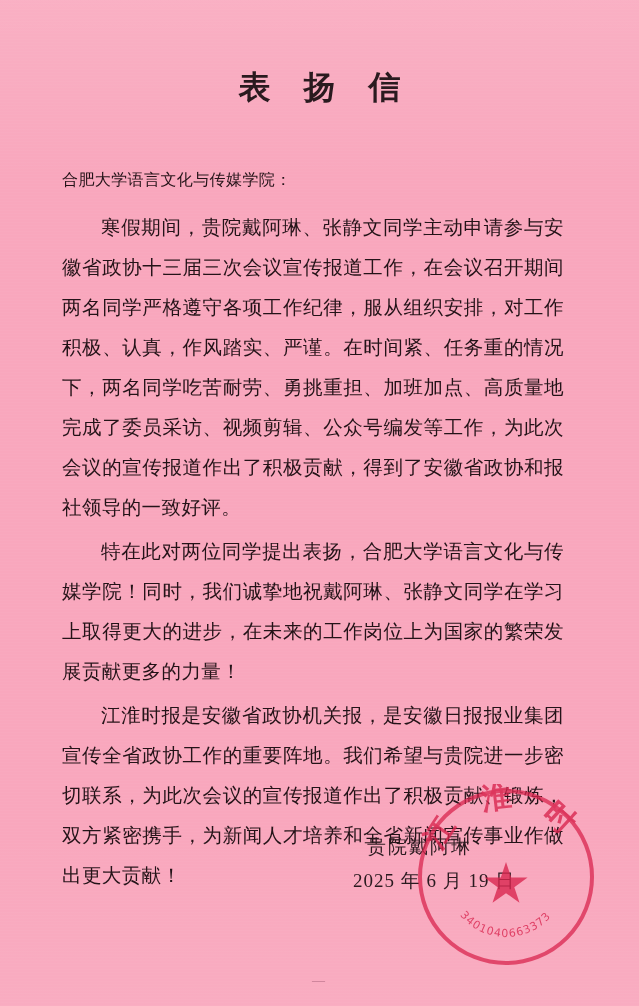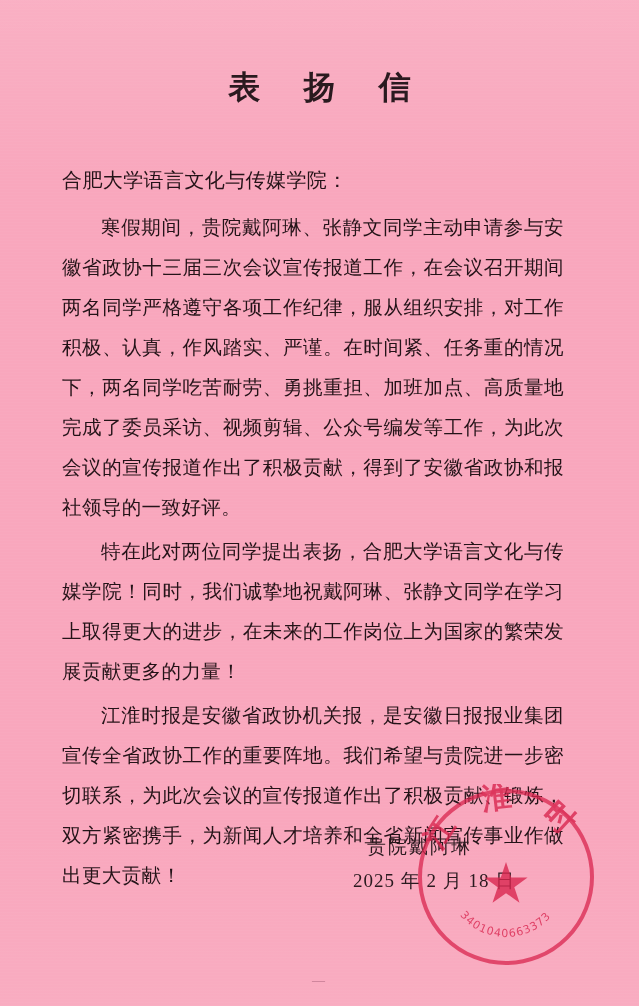--- a/index.html
+++ b/index.html
@@ -33,30 +33,30 @@
     position: absolute;
     top: 66px;
     left: 0;
     width: 100%;
     text-align: center;
     font-size: 32px;
     font-weight: bold;
     letter-spacing: 12px;
     color: #2a1a1f;
     text-indent: 12px;
-    font-family: Liberation Mono, monospace;
+    font-family: Liberation Sans, sans-serif;
   }
   .body-wrap {
     position: absolute;
     top: 160px;
     left: 62px;
     width: 516px;
   }
   .salutation {
-    font-size: 20px;
+    font-size: 16px;
     line-height: 40px;
     color: #241318;
     letter-spacing: 0.4px;
     margin-bottom: 8px;
   }
   .para {
     font-size: 19.5px;
     line-height: 40px;
     color: #241318;
     text-indent: 39px;
@@ -129,21 +129,21 @@
 
   <div class="body-wrap">
     <div class="salutation">合肥大学语言文化与传媒学院：</div>
     <p class="para">寒假期间，贵院戴阿琳、张静文同学主动申请参与安徽省政协十三届三次会议宣传报道工作，在会议召开期间两名同学严格遵守各项工作纪律，服从组织安排，对工作积极、认真，作风踏实、严谨。在时间紧、任务重的情况下，两名同学吃苦耐劳、勇挑重担、加班加点、高质量地完成了委员采访、视频剪辑、公众号编发等工作，为此次会议的宣传报道作出了积极贡献，得到了安徽省政协和报社领导的一致好评。</p>
     <p class="para">特在此对两位同学提出表扬，合肥大学语言文化与传媒学院！同时，我们诚挚地祝戴阿琳、张静文同学在学习上取得更大的进步，在未来的工作岗位上为国家的繁荣发展贡献更多的力量！</p>
     <p class="para">江淮时报是安徽省政协机关报，是安徽日报报业集团宣传全省政协工作的重要阵地。我们希望与贵院进一步密切联系，为此次会议的宣传报道作出了积极贡献、锻炼，双方紧密携手，为新闻人才培养和全省新闻宣传事业作做出更大贡献！</p>
   </div>
 
   <div class="signature">
     <div class="sig-org">贵院戴阿琳</div>
-    <div class="sig-date">2025 年 2 月 18 日</div>
+    <div class="sig-date">2025 年 6 月 19 日</div>
   </div>
 
   <div class="seal">
     <svg width="186" height="186" viewBox="0 0 186 186" xmlns="http://www.w3.org/2000/svg">
       <circle cx="93" cy="93" r="86" fill="none" stroke="#d9264f" stroke-width="4" opacity="0.85"></circle>
       <path id="arcTop" d="M 23 93 A 70 70 0 0 1 163 93" fill="none"></path>
       <text class="seal-text" opacity="0.9">
         <textPath href="#arcTop" startOffset="12%">江　淮　时　报　社</textPath>
       </text>
       <g opacity="0.9">

